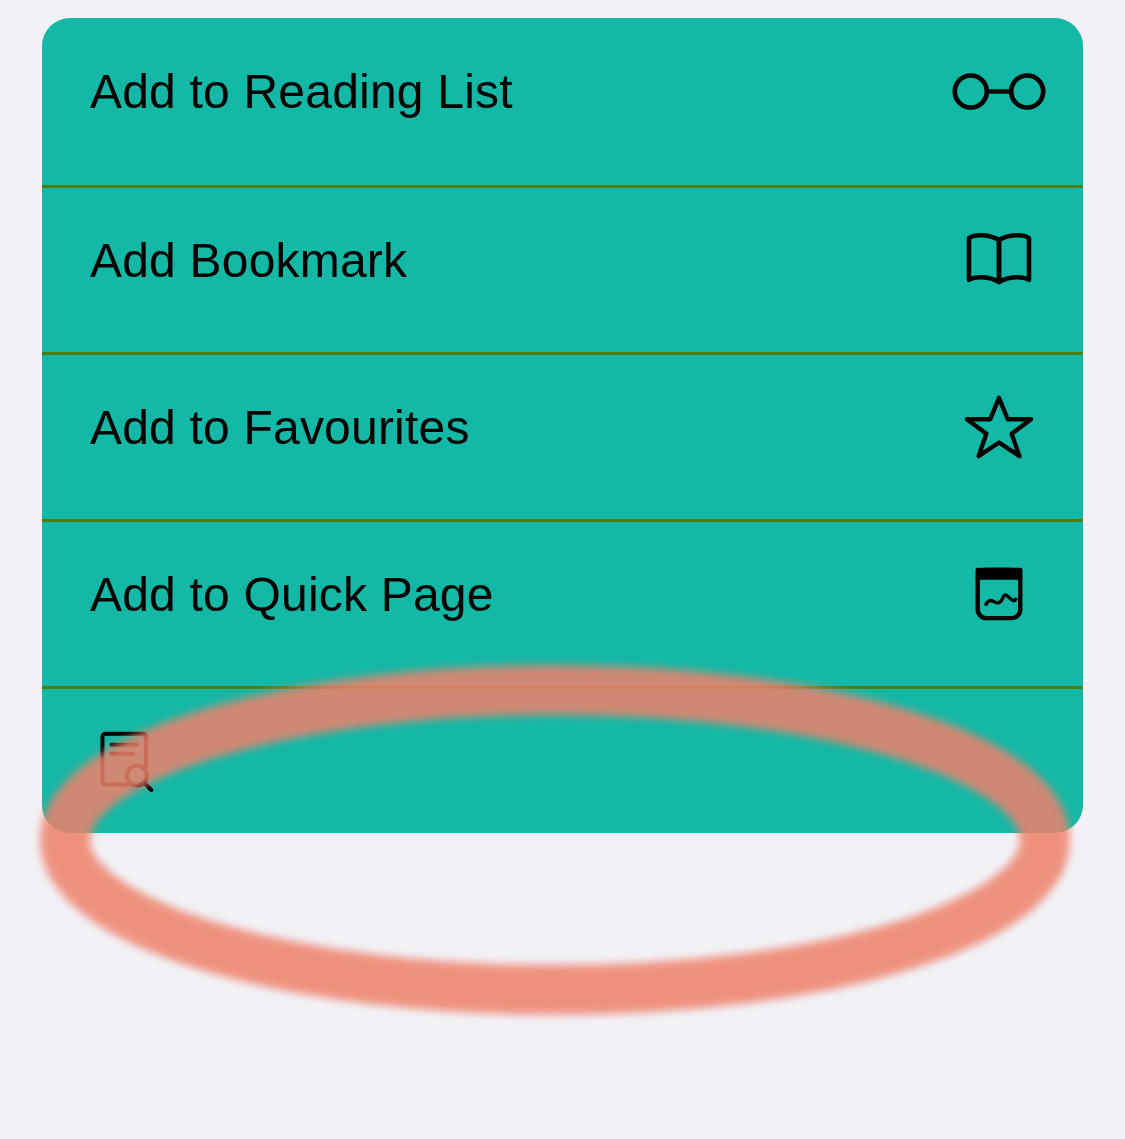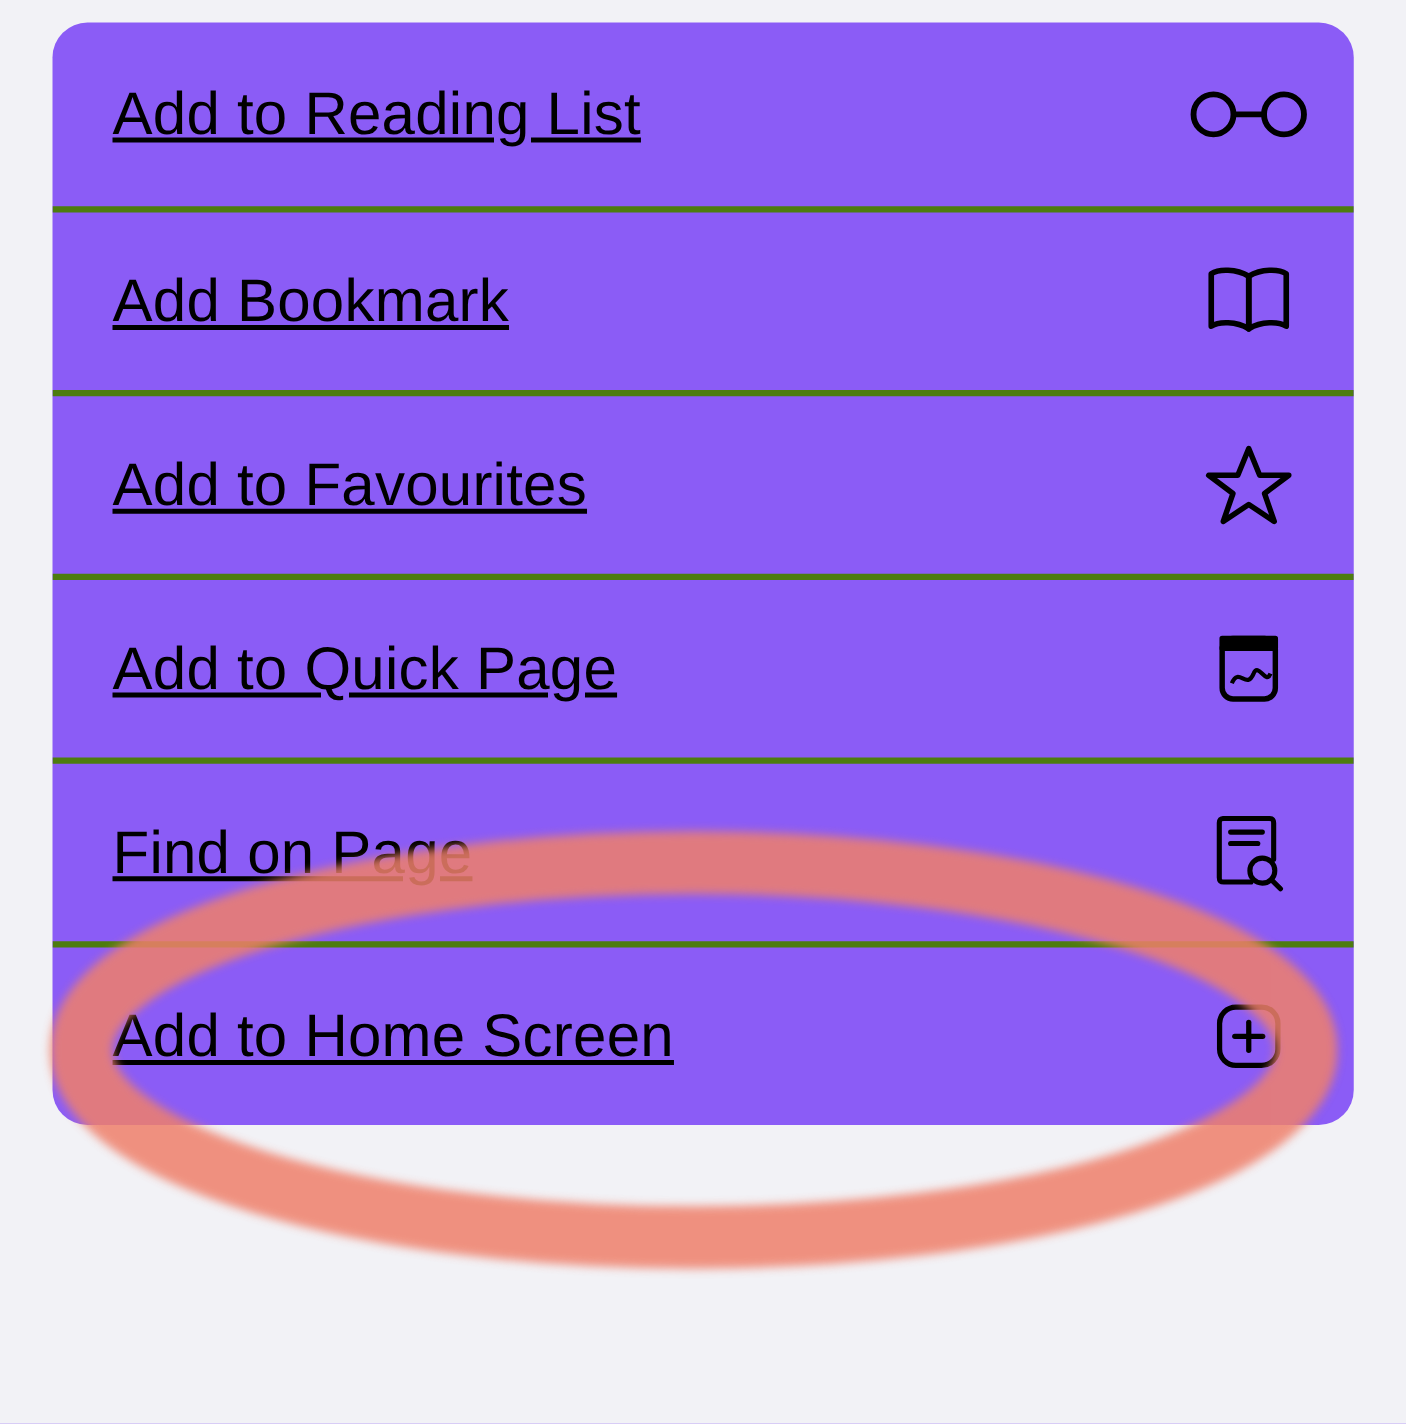--- a/index.html
+++ b/index.html
@@ -15,38 +15,38 @@
       overflow: hidden;
       position: relative;
     }
     .sheet {
       position: absolute;
       left: 42px;
       right: 42px;
       top: 18px;
     }
     .group {
-      background: #8b5cf6;
+      background: #14b8a6;
       border-radius: 28px;
       overflow: hidden;
-      text-decoration: underline;
     }
     .group + .group {
       margin-top: 28px;
     }
     .menu-item {
       display: flex;
       align-items: center;
       justify-content: space-between;
       height: 147px;
       padding: 0 48px;
       cursor: pointer;
     }
     .menu-item + .menu-item {
-      border-top: 5px solid #4d7c0f;
+      border-top: 3px solid #4d7c0f;
+      margin-top: 20px;
     }
     .menu-label {
       font-size: 48px;
       font-weight: 400;
       color: #000;
       letter-spacing: 0.2px;
     }
     .icon-slot {
       width: 72px;
       height: 72px;
@@ -115,43 +115,32 @@
       <span class="icon-slot">
         <svg viewBox="0 0 60 60" width="58" height="58" fill="none" stroke="#000" stroke-width="4.5" stroke-linejoin="round">
           <path d="M8 5 L52 5 L52 13 L8 13 Z" fill="#000"></path>
           <rect x="8" y="5" width="44" height="50" rx="9" ry="9"></rect>
           <path d="M16 42 C 22 28, 28 48, 34 34 C 38 24, 44 44, 48 34" stroke-width="3.5"></path>
         </svg>
       </span>
     </div>
 
     <div class="menu-item">
-      <span class="menu-label">Find on Page</span>
       <span class="icon-slot">
         <svg viewBox="0 0 64 72" width="58" height="66" fill="none" stroke="#000" stroke-width="4.5" stroke-linejoin="round" stroke-linecap="round">
           <path d="M10 6 L50 6 C53 6 54 7 54 10 L54 42"></path>
           <path d="M10 6 C7 6 6 7 6 10 L6 58 C6 61 7 62 10 62 L34 62"></path>
           <line x1="16" y1="18" x2="44" y2="18"></line>
           <line x1="16" y1="28" x2="40" y2="28"></line>
           <circle cx="44" cy="52" r="11"></circle>
           <line x1="52" y1="60" x2="60" y2="68"></line>
         </svg>
       </span>
     </div>
 
-    <div class="menu-item">
-      <span class="menu-label">Add to Home Screen</span>
-      <span class="icon-slot">
-        <svg viewBox="0 0 60 60" width="56" height="56" fill="none" stroke="#000" stroke-width="4.5" stroke-linejoin="round" stroke-linecap="round">
-          <rect x="5" y="5" width="50" height="50" rx="14" ry="14"></rect>
-          <line x1="30" y1="18" x2="30" y2="42"></line>
-          <line x1="18" y1="30" x2="42" y2="30"></line>
-        </svg>
-      </span>
-    </div>
 
   </div>
 
 </div>
 
 <div class="highlight-oval">
   <svg viewBox="0 0 1030 360">
     <ellipse cx="515" cy="180" rx="490" ry="150" fill="none" stroke="#ef806b" stroke-width="50"></ellipse>
   </svg>
 </div>

